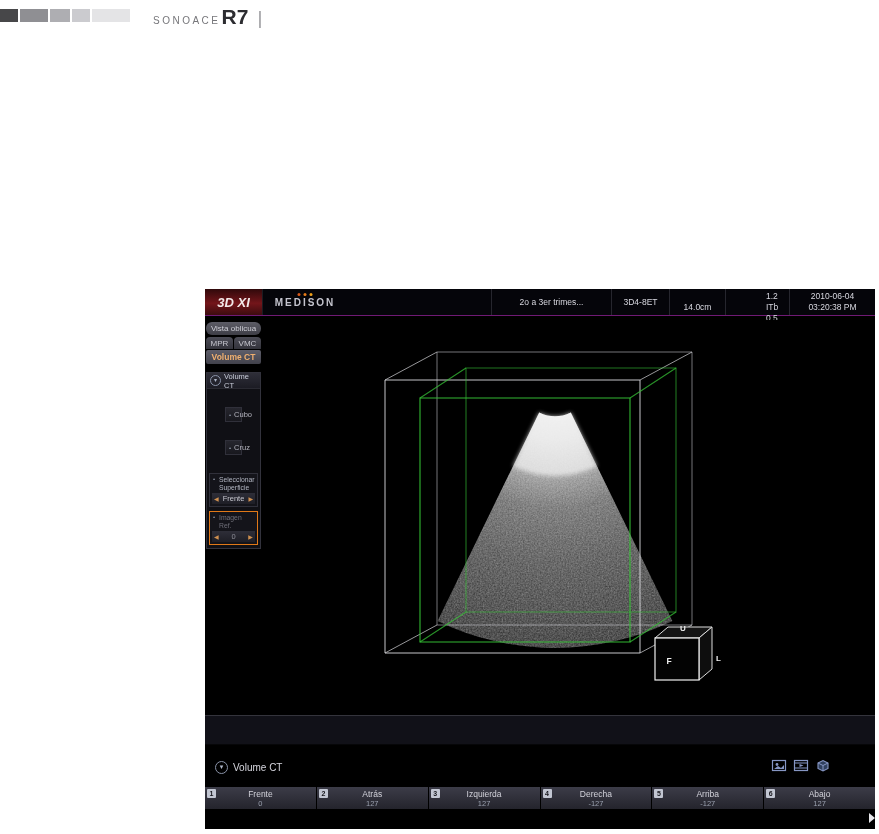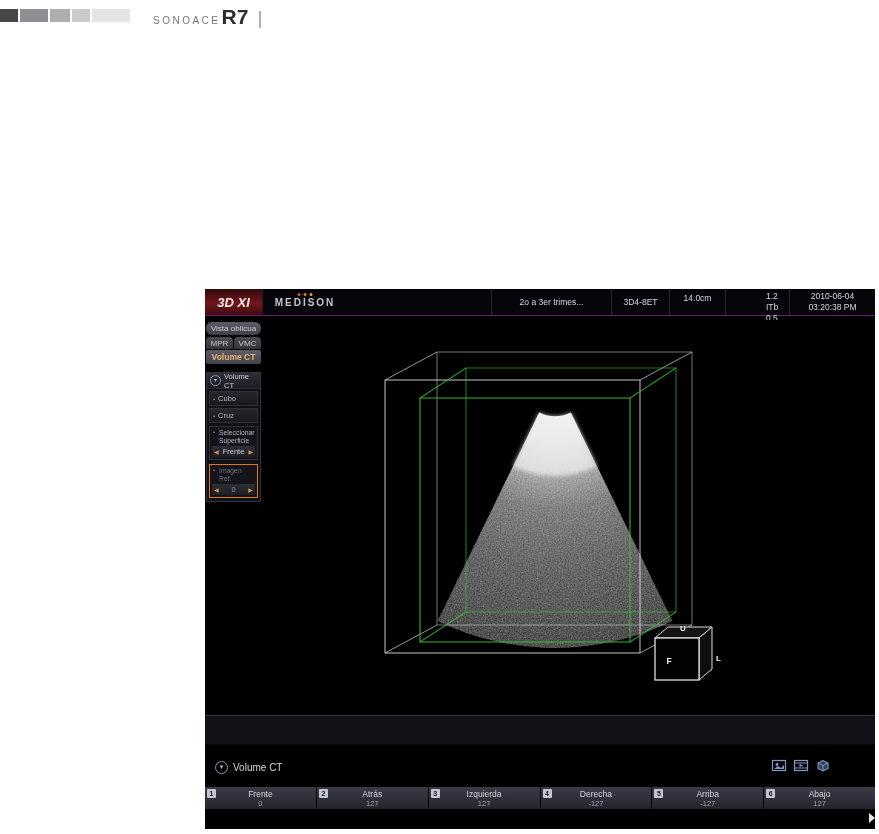--- a/index.html
+++ b/index.html
@@ -30,38 +30,38 @@
             color:#f2e9e9;font-style:italic;font-weight:bold;font-size:13px;
             display:flex;align-items:center;justify-content:center;border-right:1px solid #1c1c22;}
   .medison{position:relative;width:84px;display:flex;align-items:center;justify-content:center;
            color:#c4c4ce;font-size:10px;letter-spacing:2px;font-weight:bold;}
   .medison .dots{position:absolute;top:4px;left:50%;transform:translateX(-50%);display:flex;gap:3px;}
   .medison .dots i{width:3px;height:3px;border-radius:50%;display:block;}
   .d1{background:#d85818;} .d2{background:#e87c18;} .d3{background:#f0a018;}
   .topspacer{flex:1;}
   .tcell{display:flex;flex-direction:column;justify-content:center;align-items:center;
          font-size:8.5px;color:#d8d8e0;border-left:1px solid #26262e;line-height:11px;box-sizing:border-box;}
-  .tc-patient{width:120px;} .tc-probe{width:58px;} .tc-depth{width:56px;justify-content:flex-start;padding-top:4px;}
+  .tc-patient{width:120px;} .tc-probe{width:58px;} .tc-depth{width:56px;justify-content:flex-start;padding-top:13px;}
   .tc-mi{width:64px;padding-left:40px;} .tc-dt{width:86px;}
 
   
   .sidebar{position:absolute;left:0;top:31px;width:57px;bottom:0;}
   .view-tab{margin:2px 1px 0;height:13px;background:linear-gradient(180deg,#5c5c66,#3e3e46);
             color:#d0d0d8;font-size:8px;display:flex;align-items:center;justify-content:center;border-radius:6px;}
   .tab-row{display:flex;gap:1px;margin:2px 1px 0;}
   .tab{flex:1;height:12px;background:linear-gradient(180deg,#4c4c56,#34343c);border-radius:4px 4px 0 0;
        color:#c6c6ce;font-size:8px;display:flex;align-items:center;justify-content:center;}
   .active-tab{margin:1px 1px 0;height:14px;background:linear-gradient(180deg,#5e5e6a,#42424c);
               color:#f0b070;font-size:8.5px;font-weight:bold;display:flex;align-items:center;justify-content:center;border-radius:2px;}
   .panel{margin:8px 1px 0;border:1px solid #32323c;background:#101015;}
   .panel-header{height:15px;display:flex;align-items:center;gap:3px;padding-left:3px;
                 background:linear-gradient(180deg,#2e2e38,#1c1c24);color:#c8ccd8;font-size:7.5px;border-bottom:1px solid #2a2a32;}
   .circ{width:9px;height:9px;border-radius:50%;border:1px solid #8a93a8;color:#aeb6c8;
         font-size:6px;line-height:8px;text-align:center;flex:none;}
-  .panel-btn{margin:2px;height:13px;background:linear-gradient(180deg,#26262e,#18181e);border:1px solid #30303a;
+  .panel-btn{margin:18px;height:13px;background:linear-gradient(180deg,#26262e,#18181e);border:1px solid #30303a;
              color:#b4b4be;font-size:7.5px;display:flex;align-items:center;padding-left:3px;gap:3px;}
   .mark{color:#9098a8;font-size:6px;}
   .surface{margin:3px 2px 0;border:1px solid #30303a;background:#14141a;padding:2px 1px;}
   .slabel{color:#b2b6c2;font-size:6.8px;line-height:7.5px;padding-left:8px;position:relative;}
   .slabel .mark{position:absolute;left:2px;top:0;}
   .selector{margin:2px 1px 0;height:11px;background:linear-gradient(180deg,#2e2e38,#1e1e26);
             display:flex;align-items:center;justify-content:space-between;padding:0 2px;color:#c8c8d0;font-size:7.5px;}
   .selector .arr{color:#cf9050;font-size:6px;}
   .refbox{margin:4px 2px 3px;border:1px solid #e07818;background:#14141a;padding:2px 1px;}
   .refbox .slabel{color:#6e6e78;}

